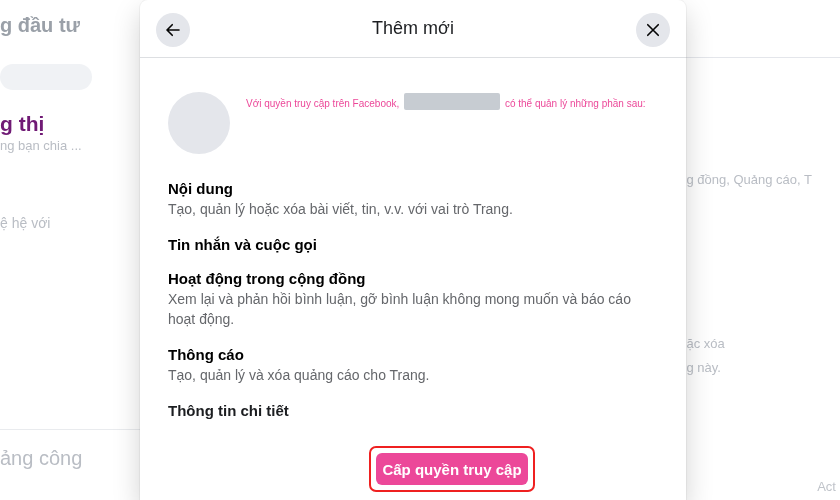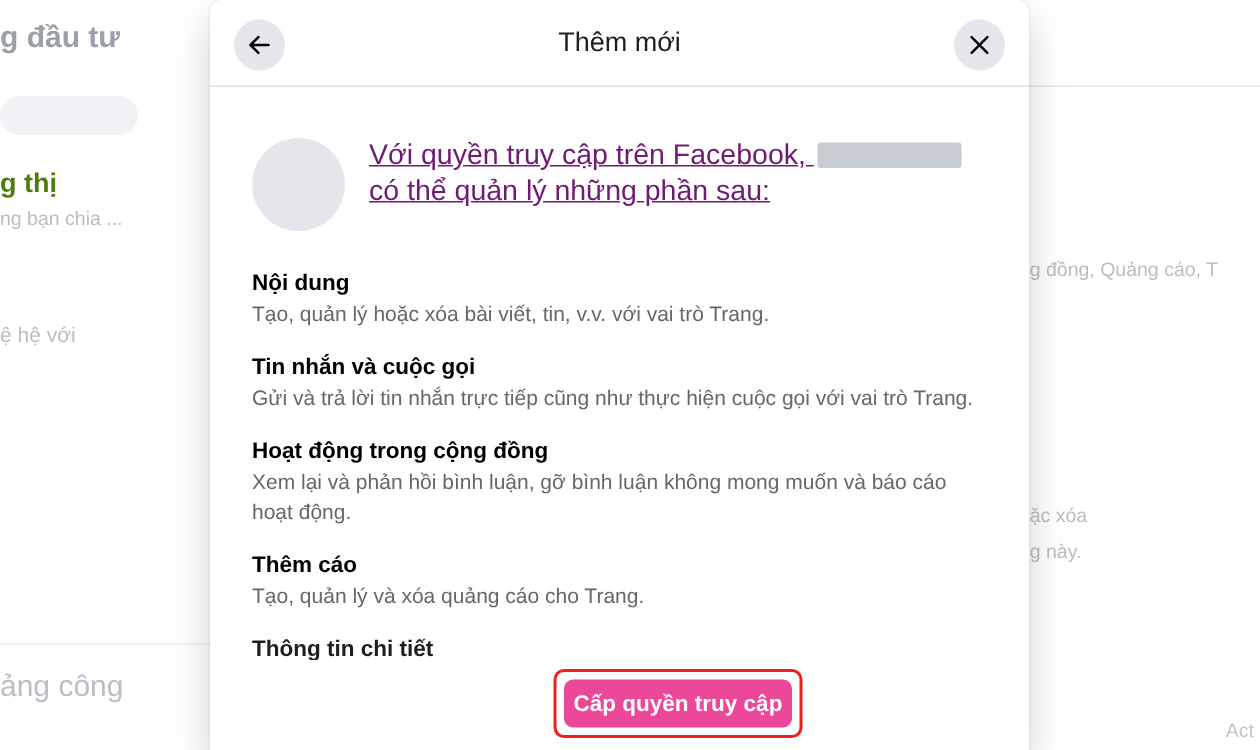--- a/index.html
+++ b/index.html
@@ -37,21 +37,21 @@
   }
   .bg-title {
     left: 0px; top: 14px;
     font-size: 20px; font-weight: bold; color: #9aa0a8;
   }
   .bg-pill {
     position: absolute; left: 0px; top: 64px;
     width: 92px; height: 26px; border-radius: 13px;
     background: #f0f2f5;
   }
-  .bg-line-1 { left: 0px; top: 112px; font-size: 18px; font-weight: bold; color: #4d7c0f; }
+  .bg-line-1 { left: 0px; top: 112px; font-size: 21px; font-weight: bold; color: #701a75; }
   .bg-line-2 { left: 0px; top: 138px; font-size: 13px; }
   .bg-line-3 { left: 0px; top: 215px; font-size: 14px; }
   .bg-line-4 { left: 0px; top: 447px; font-size: 20px; }
   .bg-right-1 { left: 672px; top: 172px; font-size: 13px; }
   .bg-right-2 { left: 672px; top: 336px; font-size: 13px; }
   .bg-right-3 { left: 672px; top: 360px; font-size: 13px; }
   .bg-bottom-border {
     position: absolute; left: 0; top: 429px; width: 140px; height: 1px;
     background: #e9ebee;
   }
@@ -112,23 +112,22 @@
     gap: 16px;
     align-items: flex-start;
   }
   .avatar {
     flex: 0 0 auto;
     width: 62px; height: 62px; border-radius: 50%;
     background: #e4e6eb;
     margin-top: 2px;
   }
   .intro-text {
-    font-size: 19px; line-height: 24px; color: #701a75;
+    font-size: 10px; line-height: 24px; color: #ec4899;
     padding-top: 2px;
-    text-decoration: underline;
   }
   .redact {
     display: inline-block;
     width: 96px; height: 17px;
     background: #c7ccd2;
     border-radius: 2px;
     vertical-align: -3px;
     margin: 0 2px;
   }
 
@@ -233,30 +232,29 @@
 
       <div class="perm-list">
 
         <div class="perm-item">
           <div class="perm-title">Nội dung</div>
           <div class="perm-desc">Tạo, quản lý hoặc xóa bài viết, tin, v.v. với vai trò Trang.</div>
         </div>
 
         <div class="perm-item">
           <div class="perm-title">Tin nhắn và cuộc gọi</div>
-          <div class="perm-desc">Gửi và trả lời tin nhắn trực tiếp cũng như thực hiện cuộc gọi với vai trò Trang.</div>
         </div>
 
         <div class="perm-item">
           <div class="perm-title">Hoạt động trong cộng đồng</div>
           <div class="perm-desc">Xem lại và phản hồi bình luận, gỡ bình luận không mong muốn và báo cáo hoạt động.</div>
         </div>
 
         <div class="perm-item">
-          <div class="perm-title">Thêm cáo</div>
+          <div class="perm-title">Thông cáo</div>
           <div class="perm-desc">Tạo, quản lý và xóa quảng cáo cho Trang.</div>
         </div>
 
         <div class="perm-item clipped">
           <div class="perm-title">Thông tin chi tiết</div>
         </div>
 
       </div>
 
       <div class="clip-mask"></div>

